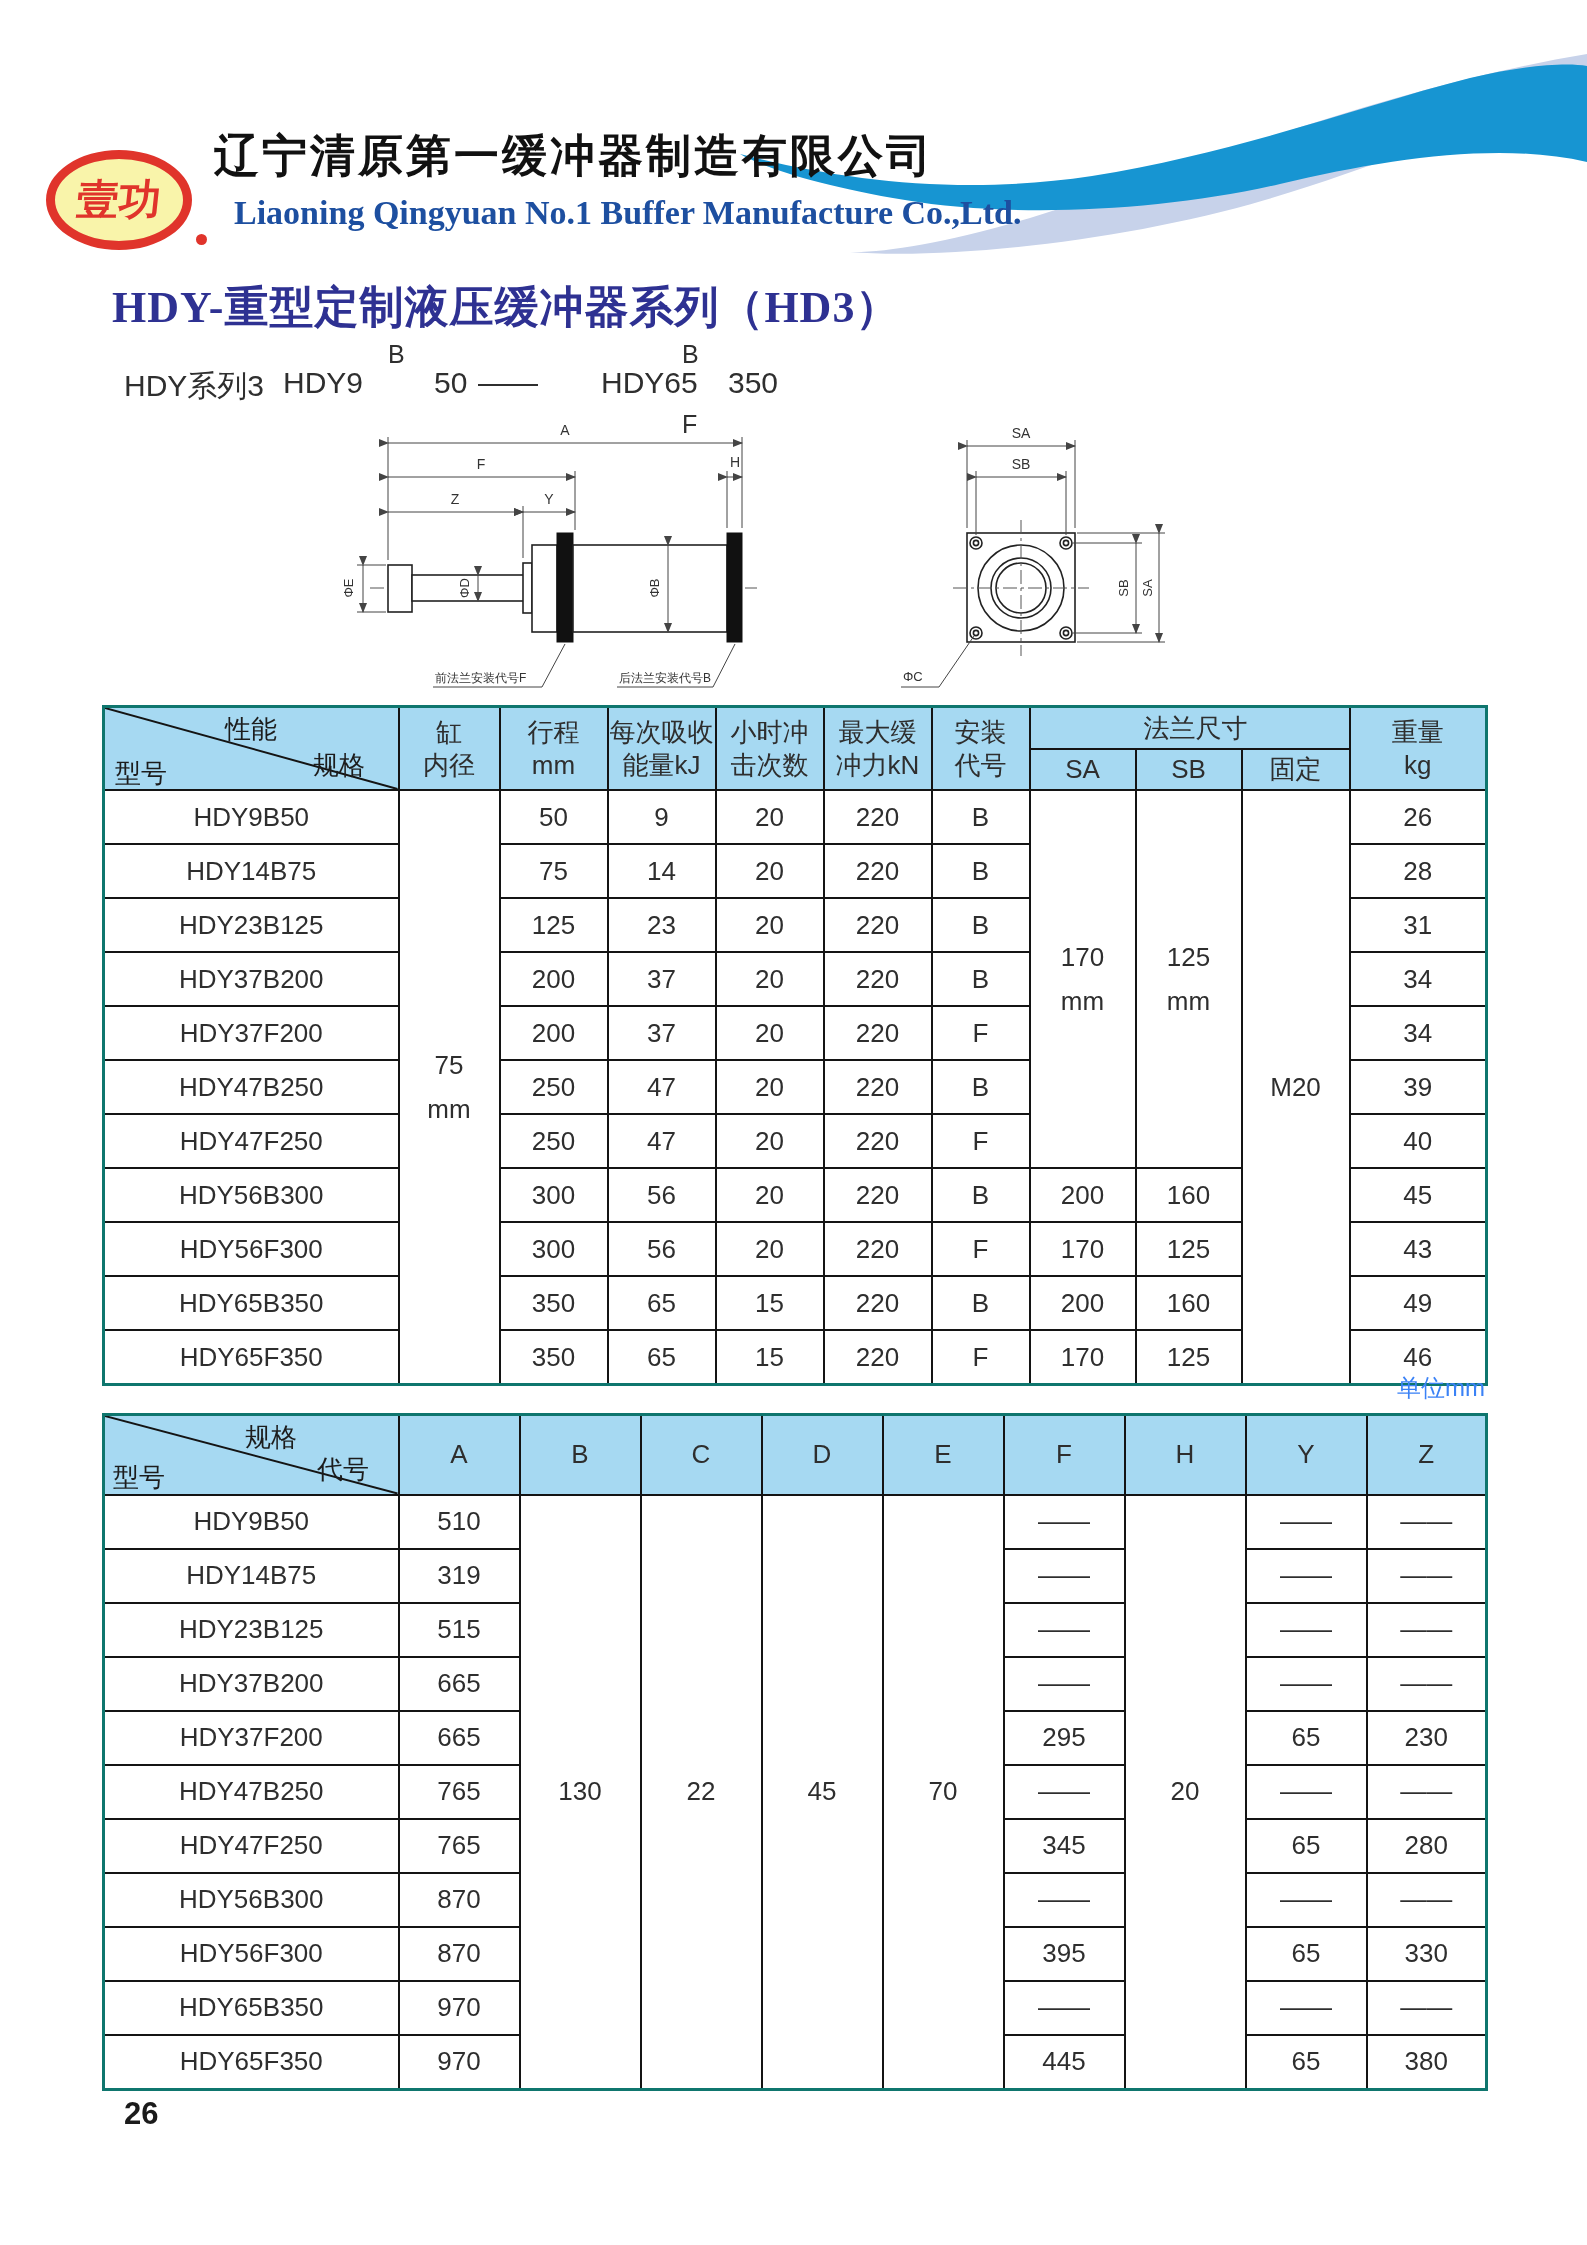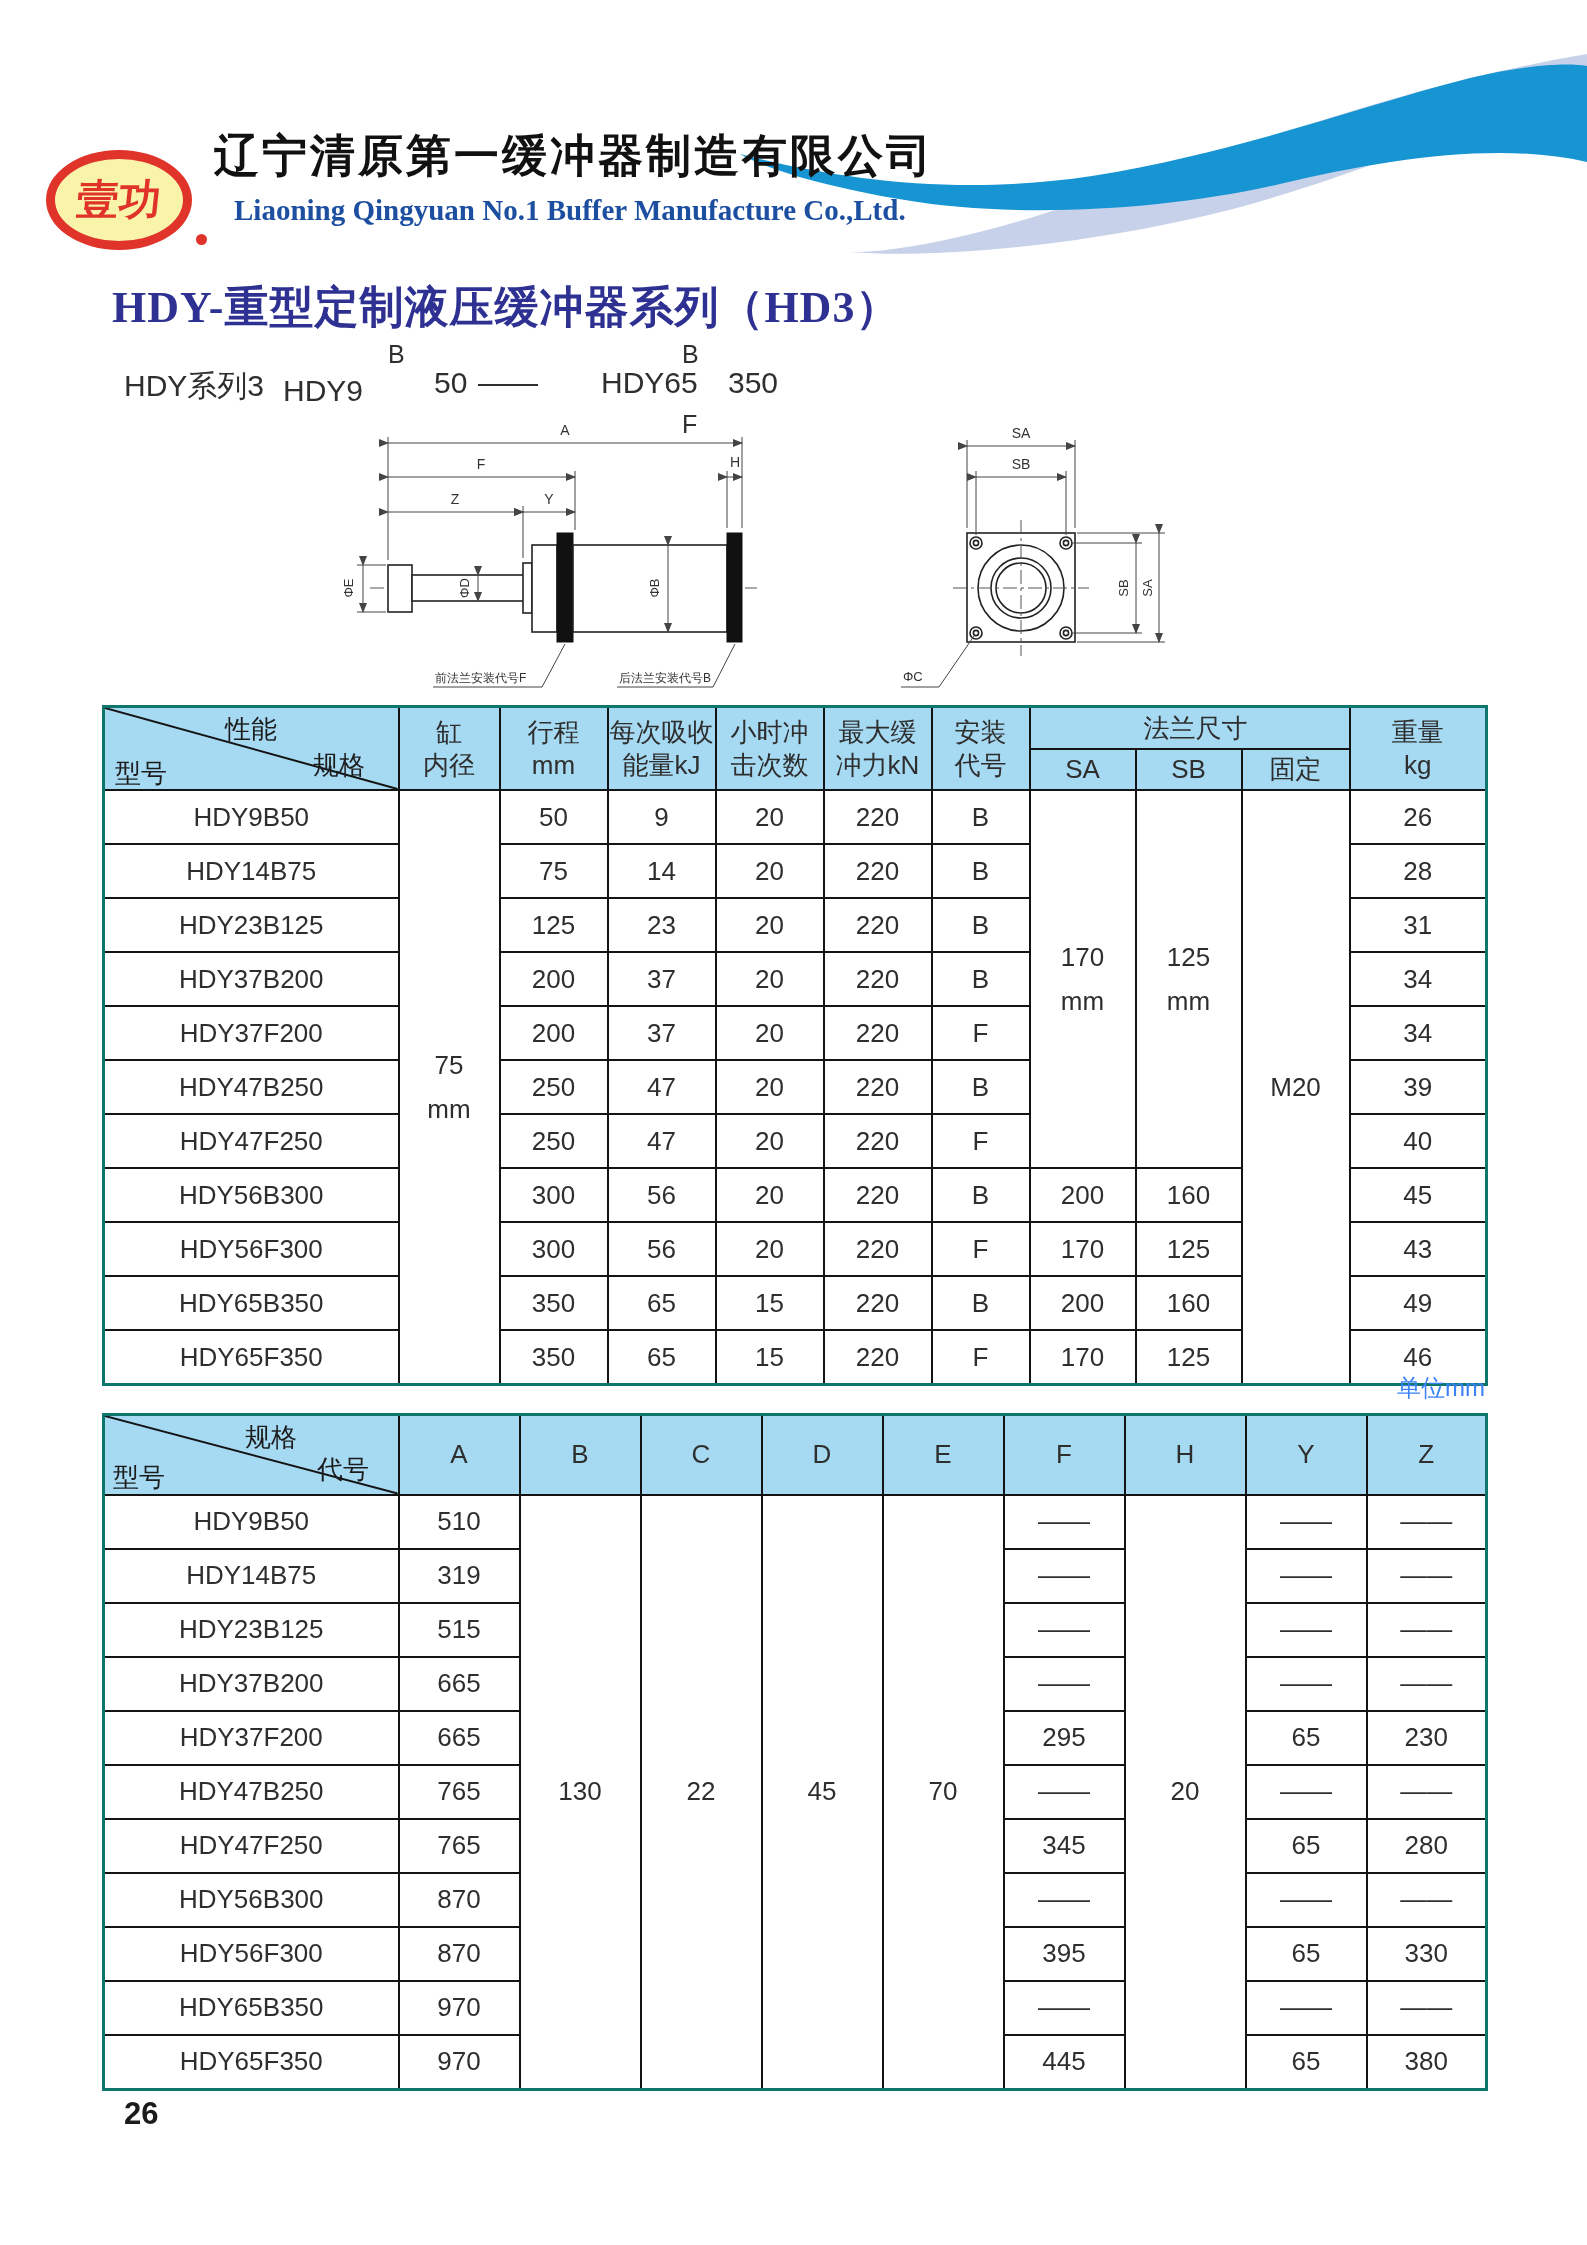--- a/index.html
+++ b/index.html
@@ -10,21 +10,21 @@
   .swoosh{position:absolute;left:700px;top:50px;width:887px;height:220px;}
   .logo{position:absolute;left:46px;top:150px;width:146px;height:100px;
         border:9px solid #e0342b;border-radius:50%;background:#f9f4aa;
         display:flex;align-items:center;justify-content:center;box-sizing:border-box;}
   .logo-text{color:#e0342b;font-weight:bold;font-size:42px;transform:skewX(-6deg);
              font-family:"Liberation Serif","DejaVu Serif",serif;white-space:nowrap;}
   .logo-dot{position:absolute;left:196px;top:234px;width:11px;height:11px;background:#e0342b;border-radius:50%;}
   .company-cn{position:absolute;left:214px;top:126px;font-family:"Liberation Serif","DejaVu Serif",serif;
               font-weight:bold;font-size:45px;letter-spacing:3px;color:#111;white-space:nowrap;}
   .company-en{position:absolute;left:234px;top:194px;font-family:"Liberation Serif","DejaVu Serif",serif;
-              font-weight:bold;font-size:29px;color:#1d4fa0;white-space:nowrap;}
+              font-weight:bold;font-size:34px;color:#1d4fa0;white-space:nowrap;}
 
   
   .doc-title{position:absolute;left:112px;top:278px;font-family:"Liberation Serif","DejaVu Serif",serif;
              font-weight:bold;font-size:44px;color:#2e3192;letter-spacing:1px;white-space:nowrap;}
   .mr{position:absolute;font-size:30px;color:#2f2f2f;white-space:nowrap;}
   .mr-small{font-size:25px;}
 
   
   .draw{position:absolute;}
   svg text{font-family:"Liberation Sans","DejaVu Sans",sans-serif;fill:#333;}
@@ -64,21 +64,21 @@
     <span class="logo-text">壹功</span>
   </div>
   <div class="logo-dot"></div>
 
   <div class="company-cn">辽宁清原第一缓冲器制造有限公司</div>
   <div class="company-en">Liaoning Qingyuan No.1 Buffer Manufacture Co.,Ltd.</div>
 
   <div class="doc-title">HDY-重型定制液压缓冲器系列（HD3）</div>
 
   <span class="mr" style="left:124px;top:366px;">HDY系列3</span>
-  <span class="mr" style="left:283px;top:366px;margin-top:8px;">HDY9</span>
+  <span class="mr" style="left:283px;top:366px;">HDY9</span>
   <span class="mr mr-small" style="left:388px;top:340px;">B</span>
   <span class="mr" style="left:434px;top:366px;">50</span>
   <span class="mr" style="left:478px;top:366px;">——</span>
   <span class="mr" style="left:562px;top:366px;margin-left:39px;">HDY65</span>
   <span class="mr mr-small" style="left:682px;top:340px;">B</span>
   <span class="mr mr-small" style="left:682px;top:410px;">F</span>
   <span class="mr" style="left:728px;top:366px;">350</span>
 
   <svg class="draw" style="left:265px;top:420px;" width="500" height="290" viewBox="0 0 500 290">
     <defs>

